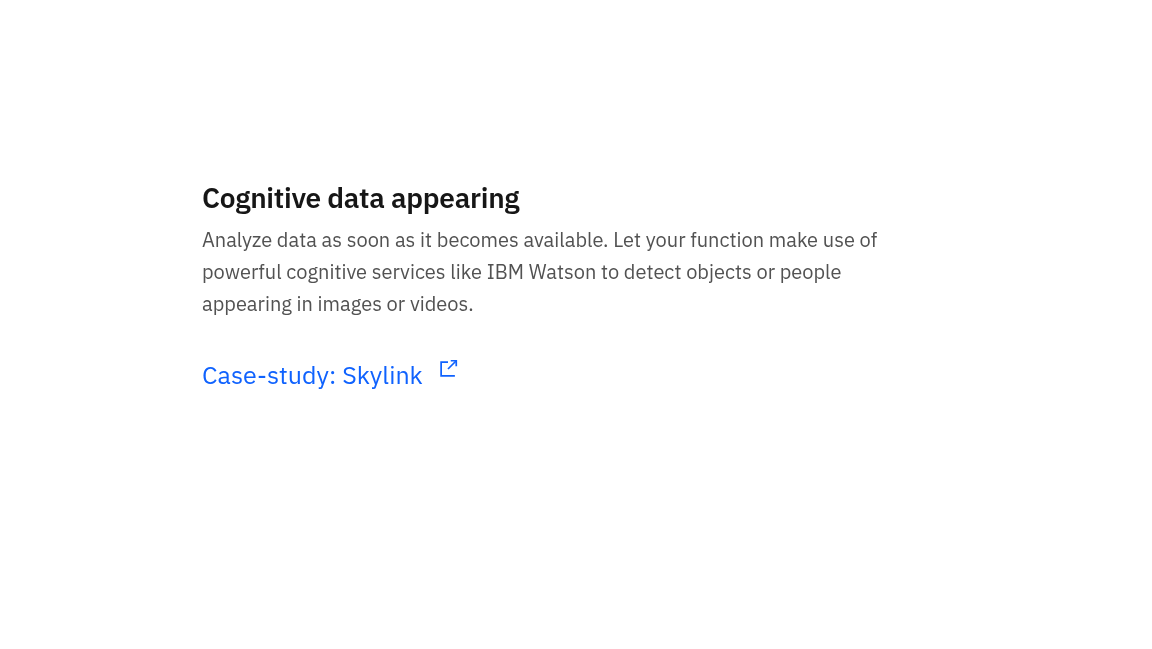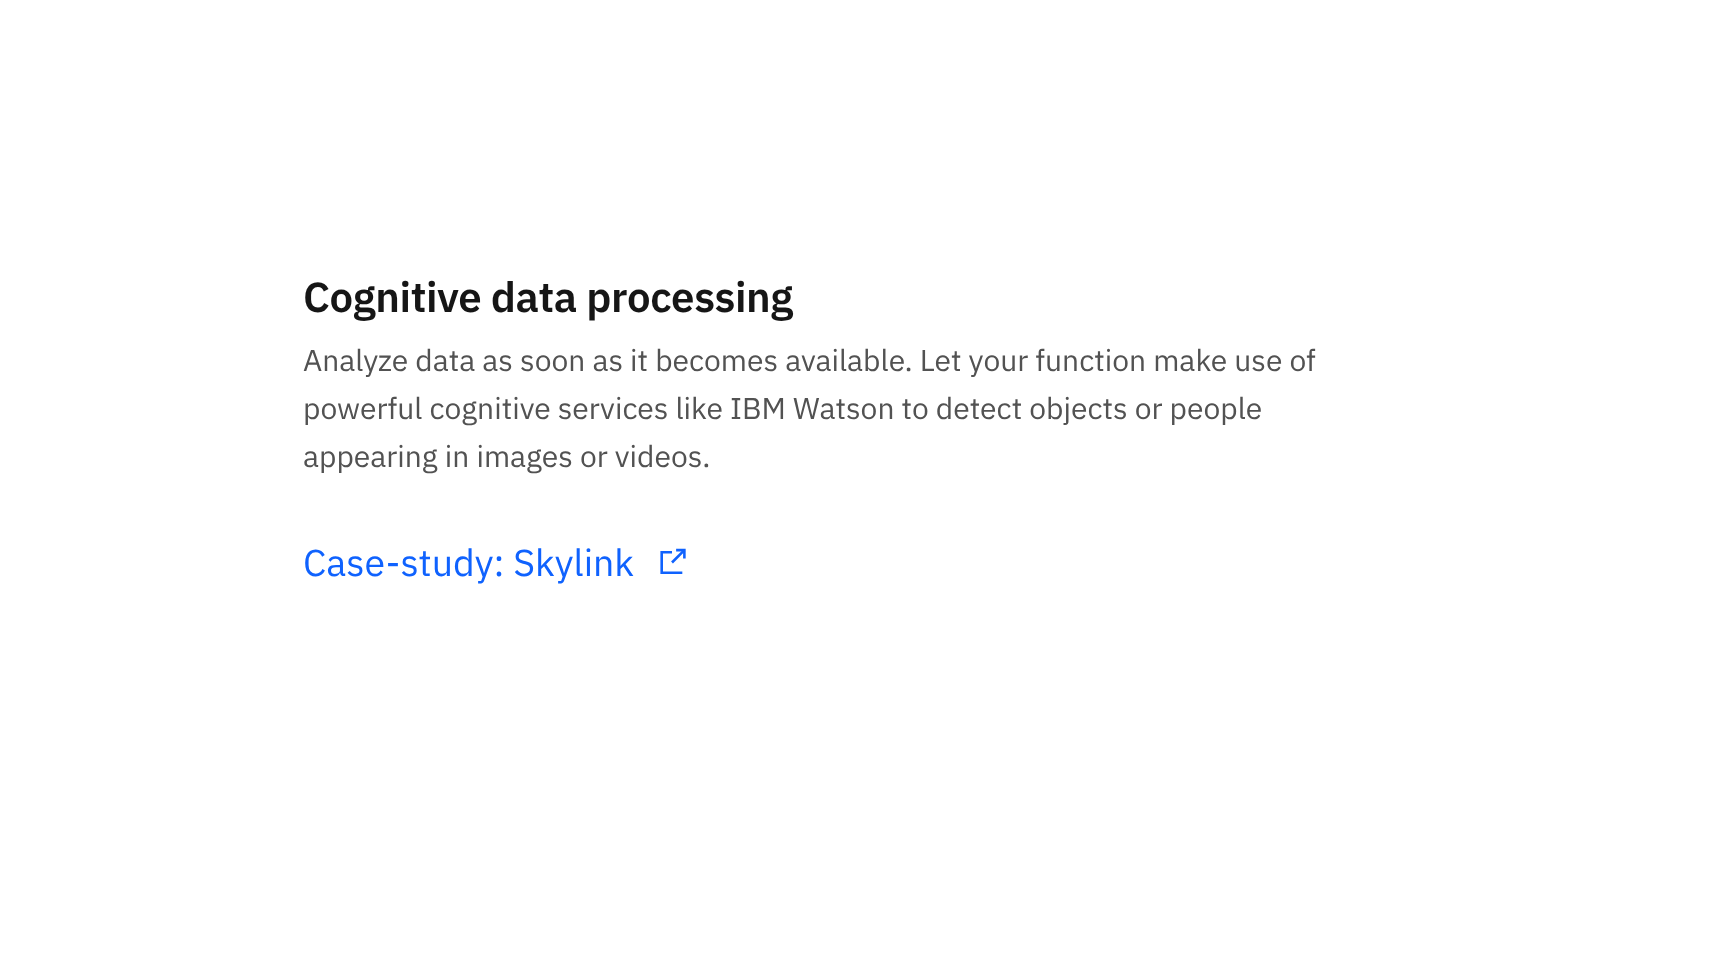--- a/index.html
+++ b/index.html
@@ -30,21 +30,21 @@
     }
     .description {
       font-size: 20px;
       font-weight: 400;
       color: #525252;
       line-height: 1.6;
       margin-bottom: 38px;
     }
     .link {
       display: inline-flex;
-      align-items: center;
+      align-items: flex-start;
       font-size: 25px;
       font-weight: 400;
       color: #0f62fe;
       text-decoration: none;
       cursor: pointer;
       gap: 14px;
     }
     .link-text {
       color: #0f62fe;
     }
@@ -55,21 +55,21 @@
     }
     .external-icon svg {
       width: 22px;
       height: 22px;
     }
   </style>
 </head>
 <body>
 
 <div class="content-block">
-  <h2 class="heading">Cognitive data processing</h2>
+  <h2 class="heading">Cognitive data appearing</h2>
   <p class="description">Analyze data as soon as it becomes available. Let your function make use of powerful cognitive services like IBM Watson to detect objects or people appearing in images or videos.</p>
   <a class="link">
     <span class="link-text">Case-study: Skylink</span>
     <span class="external-icon">
       <svg viewBox="0 0 32 32" fill="none" stroke="#0f62fe" stroke-width="2.5">
         <path d="M26 26 L6 26 L6 6 L16 6" stroke-linecap="butt"></path>
         <path d="M20 4 L28 4 L28 12" stroke-linecap="butt"></path>
         <path d="M28 4 L16 16" stroke-linecap="butt"></path>
       </svg>
     </span>

